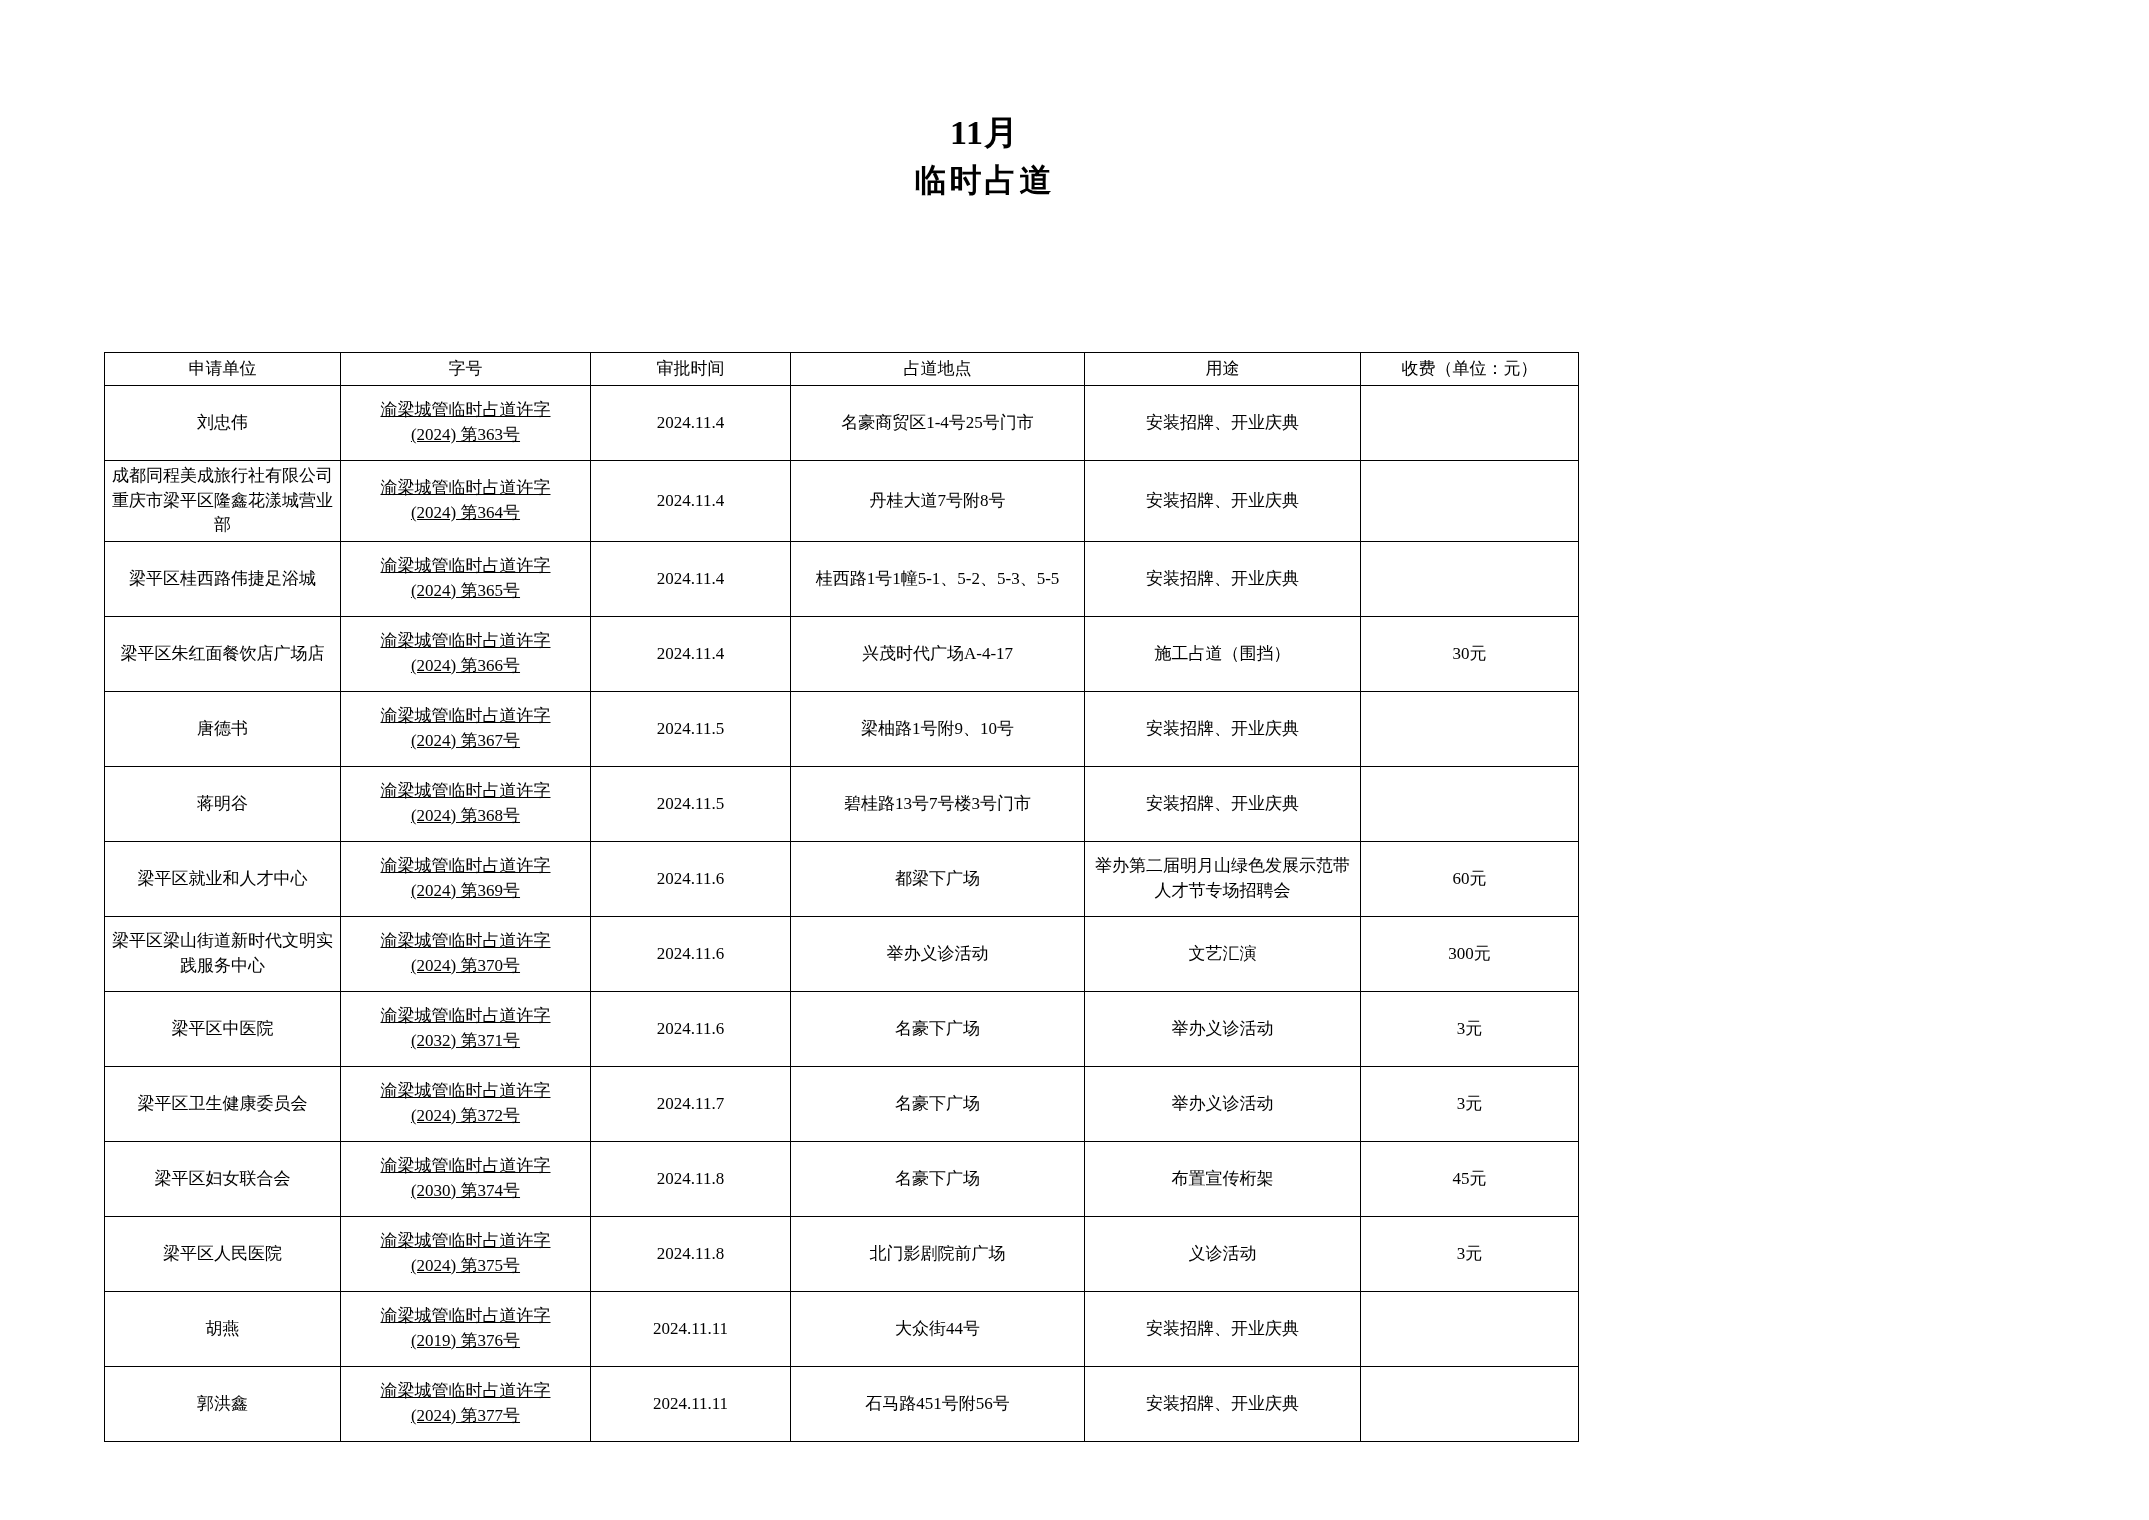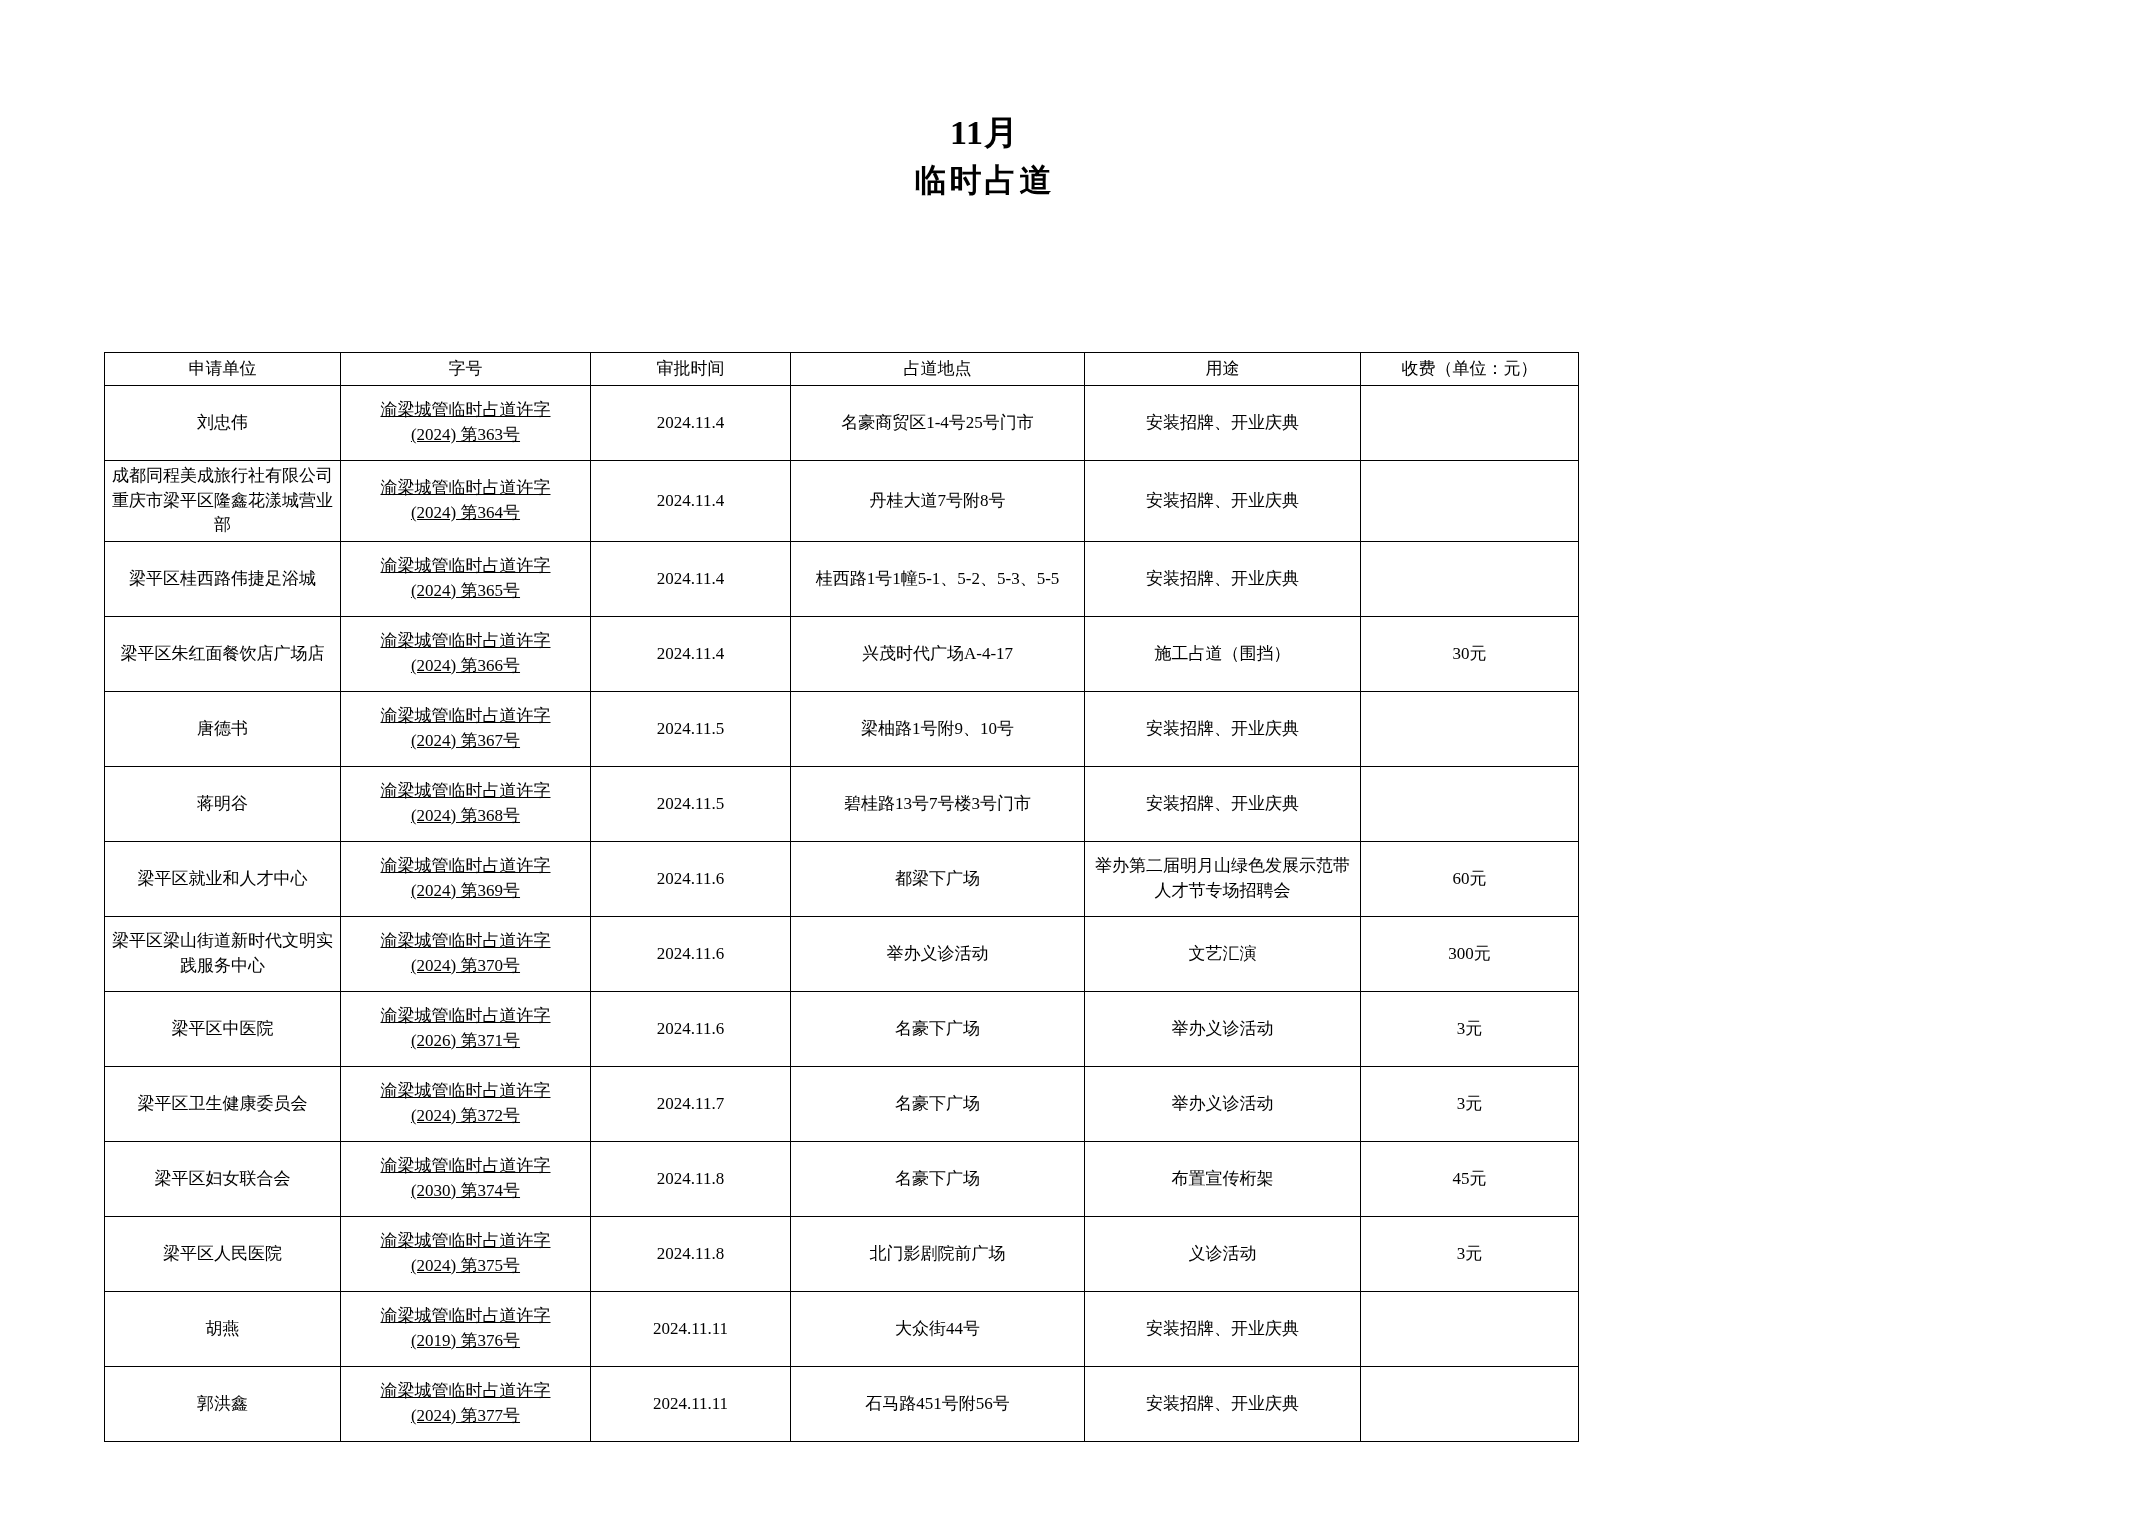--- a/index.html
+++ b/index.html
@@ -202,21 +202,21 @@
             </td>
             <td class="cell-num">2024.11.6</td>
             <td>举办义诊活动</td>
             <td>文艺汇演</td>
             <td class="cell-num">300元</td>
           </tr>
           <tr>
             <td class="cell-unit">梁平区中医院</td>
             <td class="cell-two-line">
               <span class="small-wrap">渝梁城管临时占道许字</span>
-              <span class="small-wrap">(2026) 第371号</span>
+              <span class="small-wrap">(2032) 第371号</span>
             </td>
             <td class="cell-num">2024.11.6</td>
             <td>名豪下广场</td>
             <td>举办义诊活动</td>
             <td class="cell-num">3元</td>
           </tr>
           <tr>
             <td class="cell-unit">梁平区卫生健康委员会</td>
             <td class="cell-two-line">
               <span class="small-wrap">渝梁城管临时占道许字</span>

